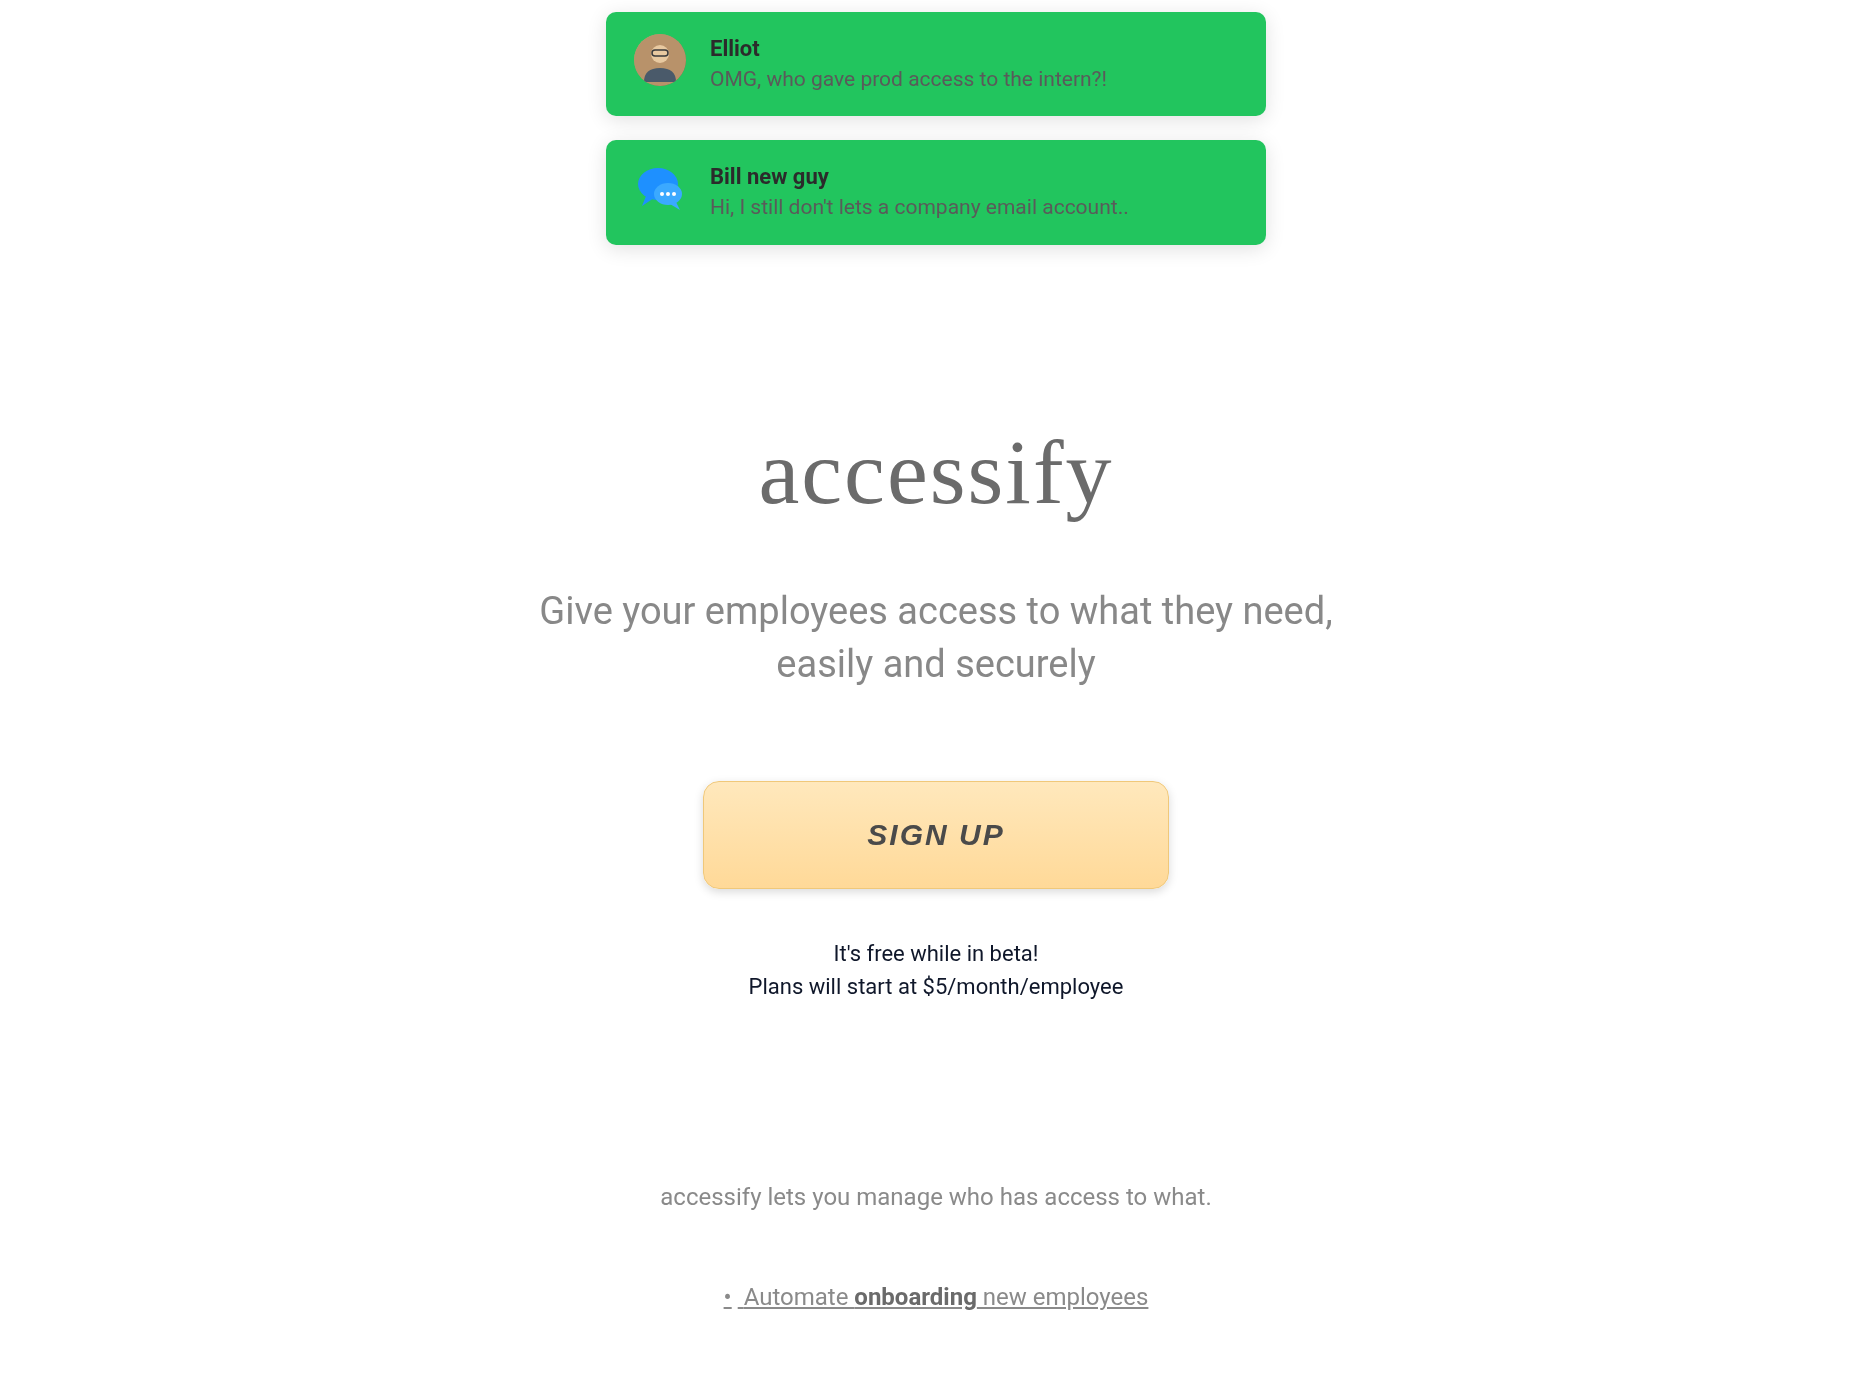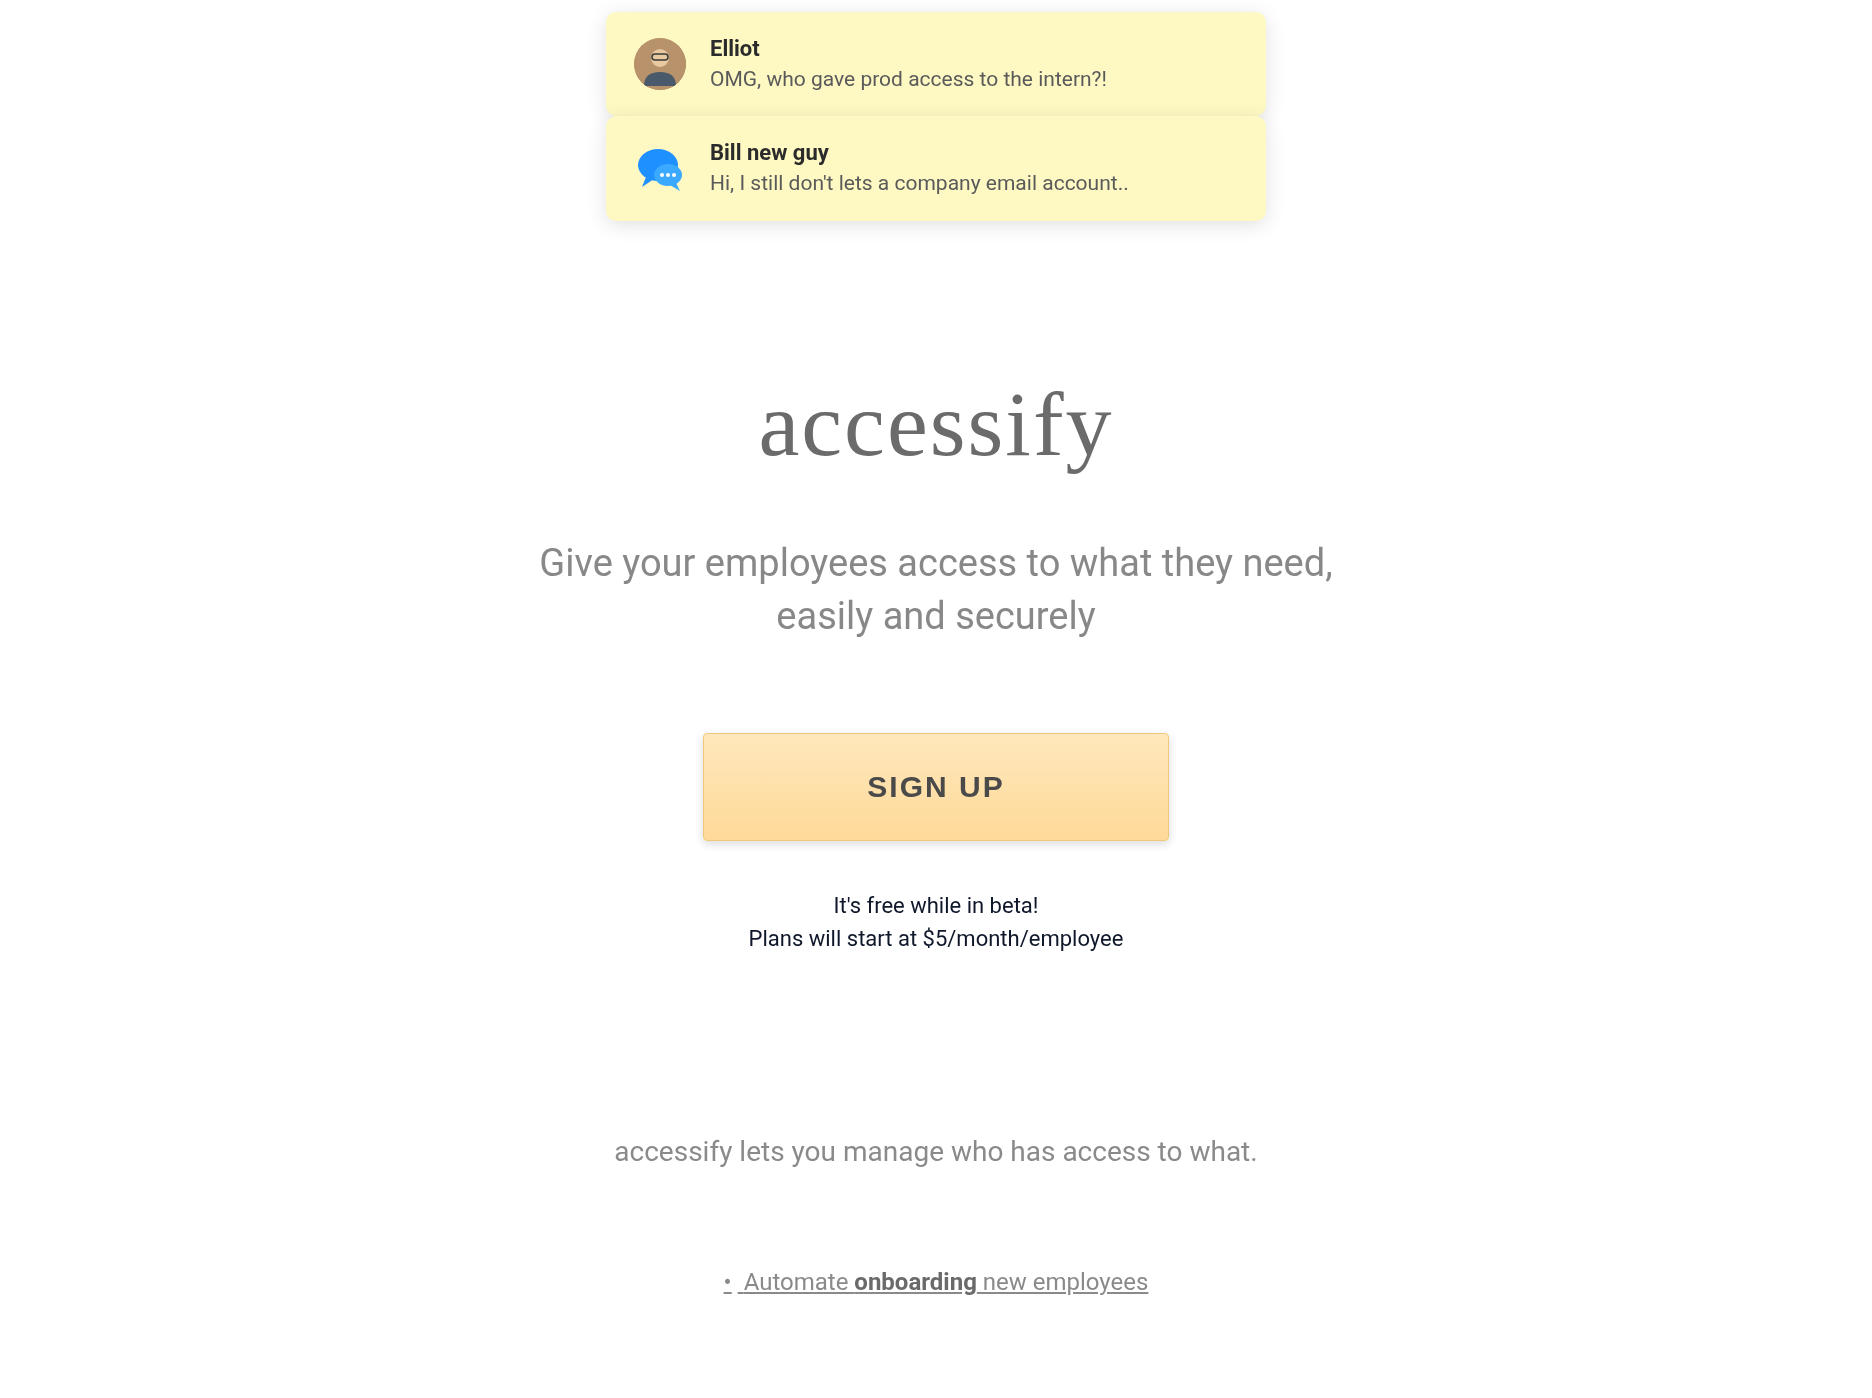--- a/index.html
+++ b/index.html
@@ -14,26 +14,27 @@
       width: 1872px;
       min-height: 1398px;
       display: flex;
       flex-direction: column;
       align-items: center;
       padding-top: 12px;
     }
     
     .notification-card {
       width: 660px;
-      background: #fef9c3;
+      background: #22c55e;
       border-radius: 10px;
       box-shadow: 0 4px 20px rgba(0, 0, 0, 0.12);
       padding: 22px 28px;
+      margin-bottom: 24px;
       display: flex;
-      align-items: center;
+      align-items: flex-start;
       gap: 24px;
     }
     
     .avatar {
       width: 52px;
       height: 52px;
       border-radius: 50%;
       flex-shrink: 0;
       background: linear-gradient(135deg, #c9a876 0%, #8b6f47 100%);
       display: flex;
@@ -98,41 +99,42 @@
       margin-bottom: 90px;
       font-weight: 400;
     }
     
     .signup-button {
       display: inline-block;
       width: 466px;
       padding: 36px 0;
       background: linear-gradient(180deg, #ffe8bc 0%, #ffd998 100%);
       border: 1px solid #f0c87a;
-      border-radius: 4px;
+      border-radius: 16px;
       font-size: 30px;
       font-weight: 700;
       color: #4a4a4a;
       letter-spacing: 2px;
       cursor: pointer;
       box-shadow: 0 3px 10px rgba(0, 0, 0, 0.15);
       margin-bottom: 48px;
+      font-style: italic;
     }
     
     .pricing-note {
       font-size: 22px;
       color: #0f172a;
       line-height: 1.5;
       margin-bottom: 180px;
     }
     
     .description {
-      font-size: 28px;
+      font-size: 24px;
       color: #8a8a8a;
-      margin-bottom: 100px;
+      margin-bottom: 72px;
     }
     
     .feature-item {
       font-size: 24px;
       color: #8a8a8a;
       text-decoration: underline;
     }
     
     .feature-item strong {
       font-weight: 700;

